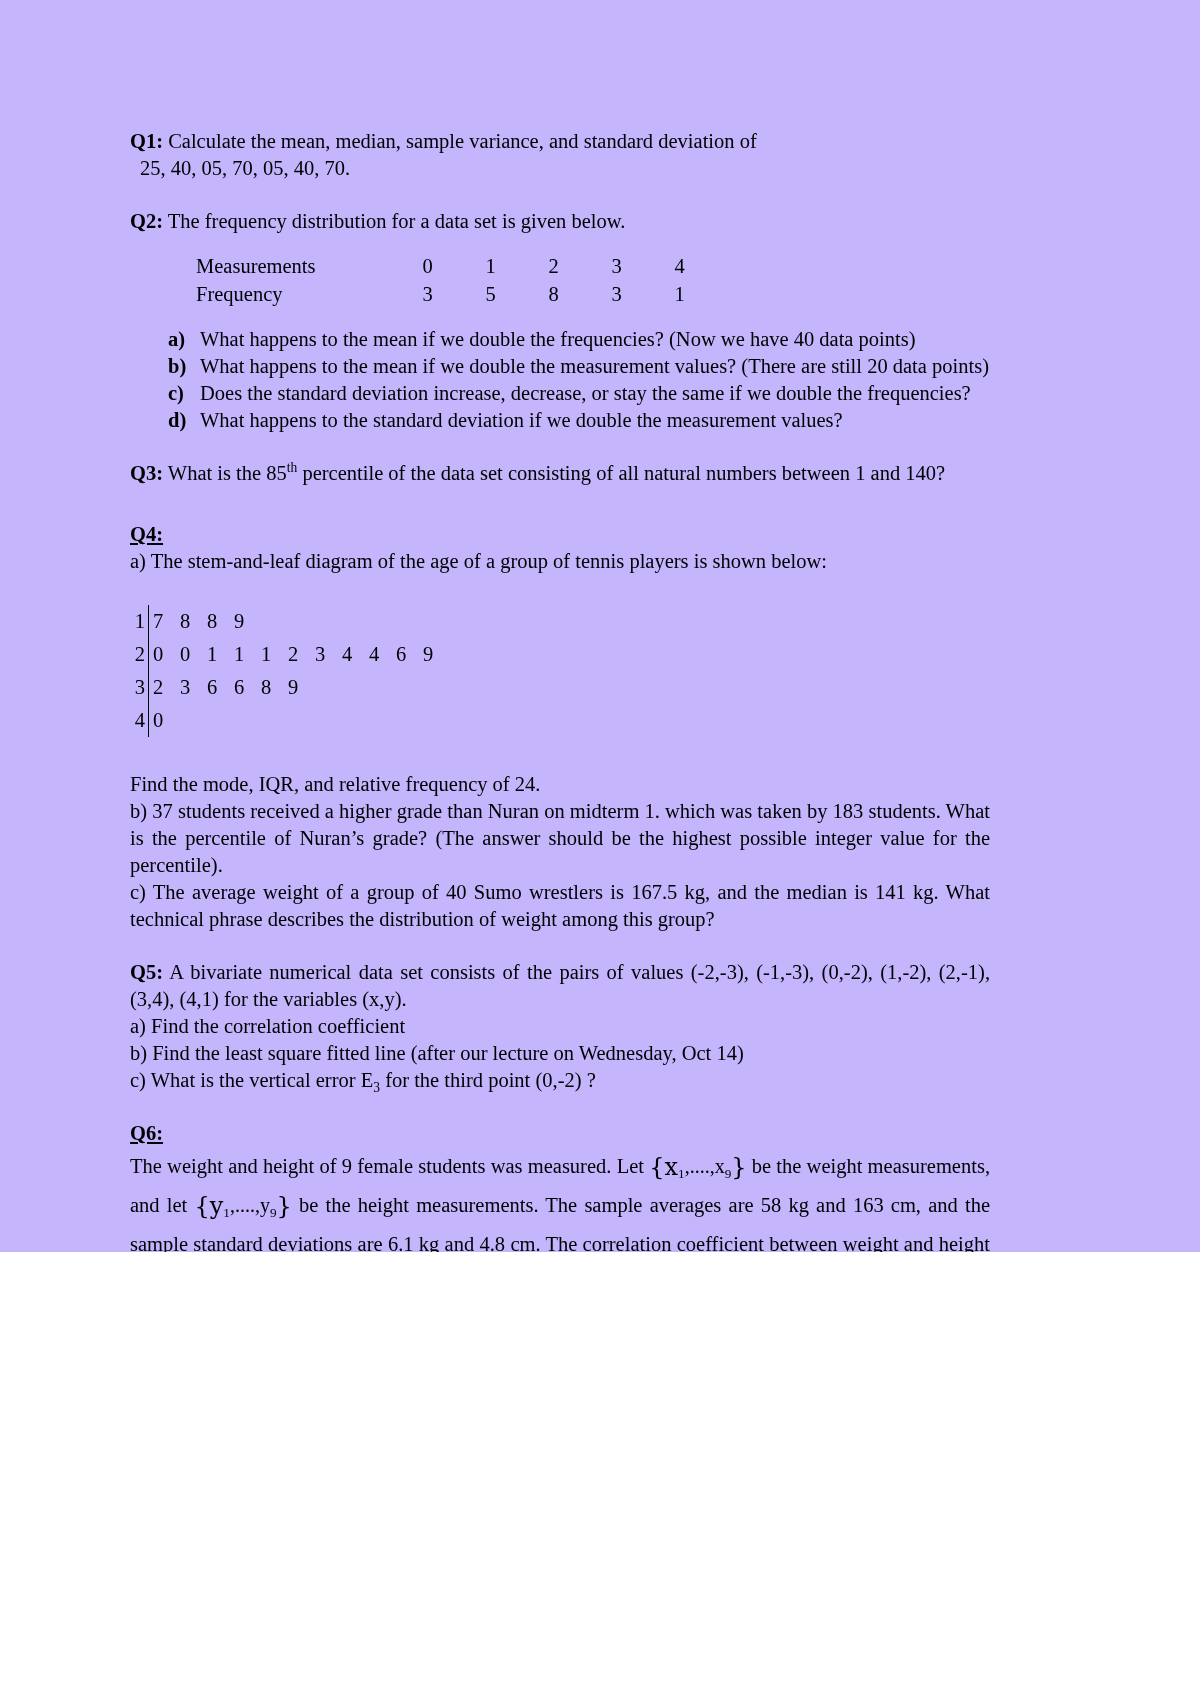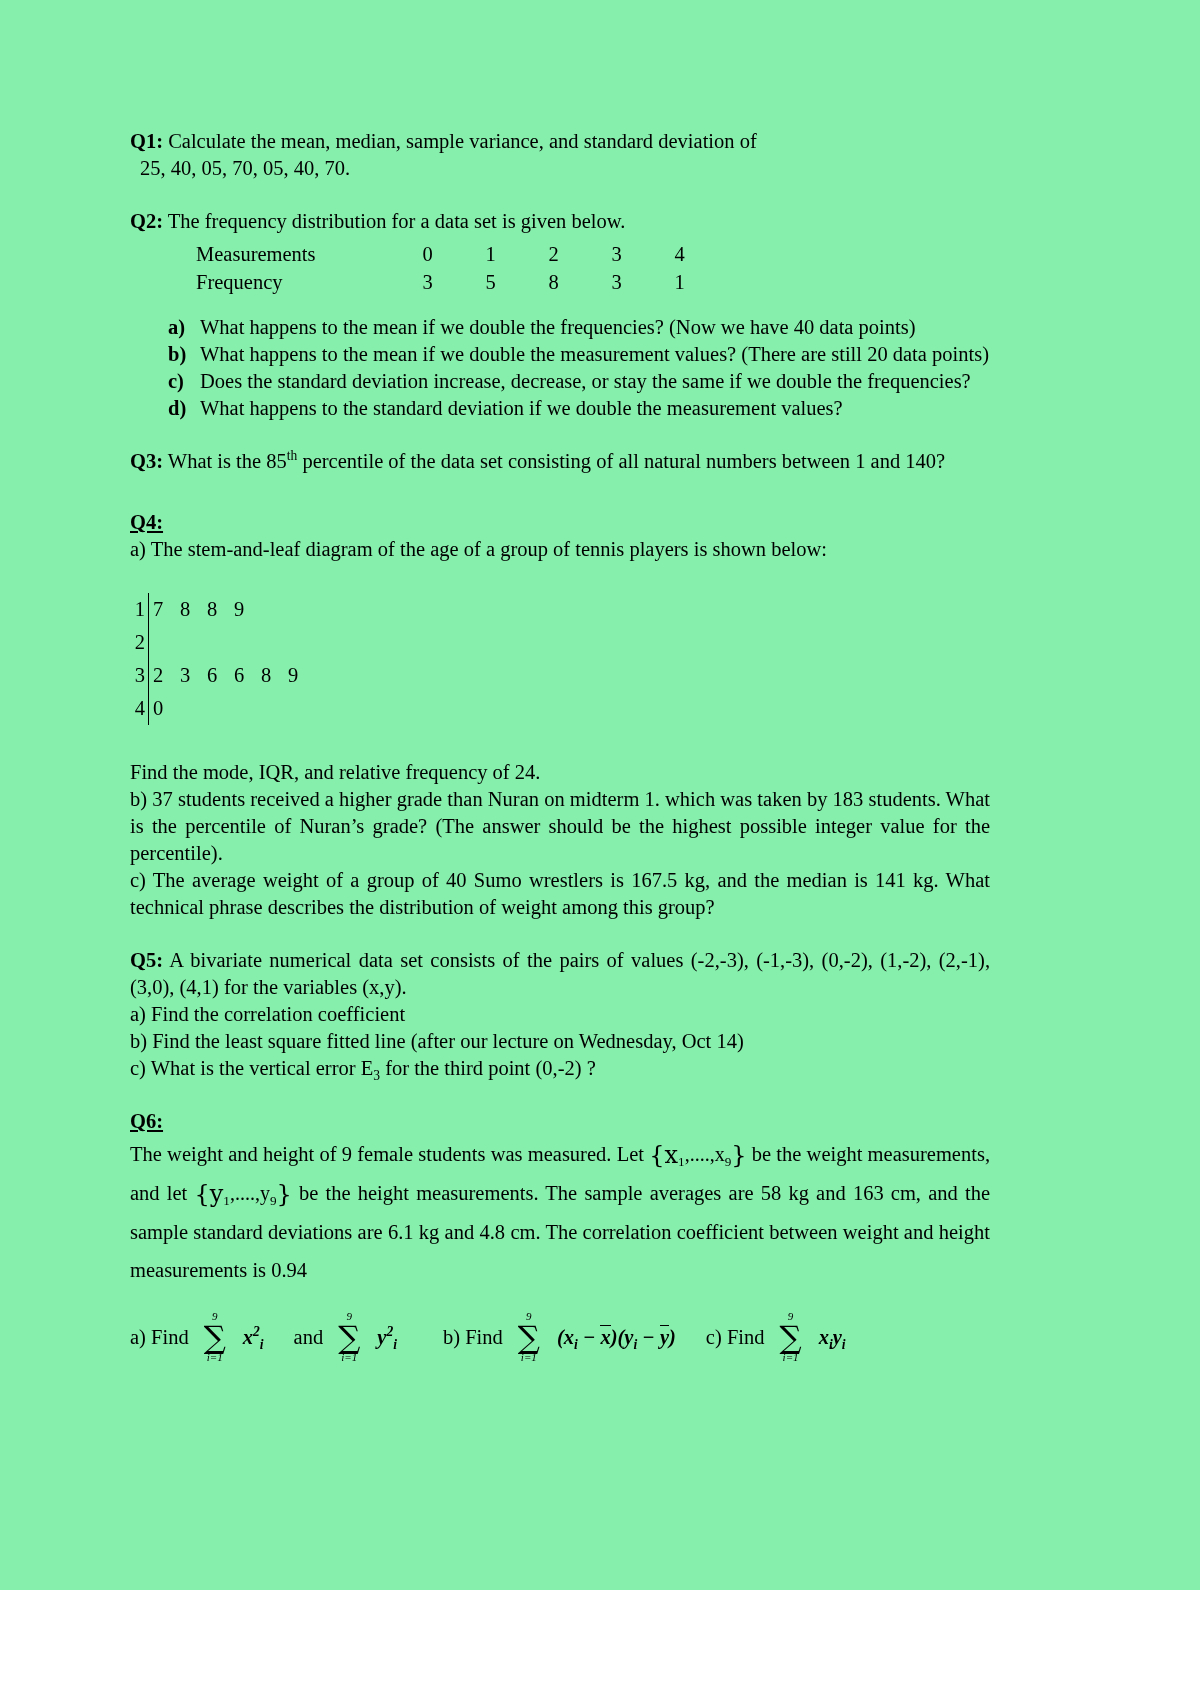--- a/index.html
+++ b/index.html
@@ -7,23 +7,23 @@
     padding: 0;
     background: #ffffff;
   }
   body {
     font-family: "Liberation Serif", "DejaVu Serif", serif;
     color: #000000;
   }
   .page {
     position: relative;
     width: 1200px;
-    height: 1590px;
+    height: 1252px;
     margin: 0 auto;
-    background: #86efac;
+    background: #c4b5fd;
     overflow: hidden;
   }
   .content {
     position: absolute;
     left: 130px;
     top: 128px;
     width: 860px;
   }
   .q-block { margin: 0 0 0 0; }
   .line {
@@ -37,21 +37,21 @@
   .head-ul {
     font-weight: bold;
     text-decoration: underline;
   }
   .spacer-md { height: 26px; }
   .spacer-lg { height: 34px; }
   .indent-1 { padding-left: 10px; }
 
   
   .freq-table {
-    margin-top: 6px;
+    margin-top: 18px;
     margin-left: 66px;
     border-collapse: collapse;
     font-size: 20.5px;
     line-height: 26px;
   }
   .freq-table td {
     padding: 0 0 2px 0;
     vertical-align: top;
     white-space: nowrap;
   }
@@ -236,20 +236,23 @@
         <div class="sl-row">
           <div class="sl-stem">1</div>
           <div class="sl-bar"></div>
           <div class="sl-leaves">
             <span>7</span><span>8</span><span>8</span><span>9</span>
           </div>
         </div>
         <div class="sl-row">
           <div class="sl-stem">2</div>
           <div class="sl-bar"></div>
+          <div class="sl-leaves">
+            <span>0</span><span>0</span><span>1</span><span>1</span><span>1</span><span>2</span><span>3</span><span>4</span><span>4</span><span>6</span><span>9</span>
+          </div>
         </div>
         <div class="sl-row">
           <div class="sl-stem">3</div>
           <div class="sl-bar"></div>
           <div class="sl-leaves">
             <span>2</span><span>3</span><span>6</span><span>6</span><span>8</span><span>9</span>
           </div>
         </div>
         <div class="sl-row">
           <div class="sl-stem">4</div>
@@ -265,21 +268,21 @@
       <div class="line">Find the mode, IQR, and relative frequency of 24.</div>
       <div class="line just">b) 37 students received a higher grade than Nuran on midterm 1. which was taken by 183 students. What is the percentile of Nuran’s grade? (The answer should be the highest possible integer value for the percentile).</div>
       <div class="line just">c) The average weight of a group of 40 Sumo wrestlers is 167.5 kg, and the median is 141 kg. What technical phrase describes the distribution of weight among this group?</div>
     </div>
 
     <div class="spacer-md"></div>
 
     <div class="q-block">
       <div class="line just">
         <span class="bold">Q5:</span>
-        <span>A bivariate numerical data set consists of the pairs of values (-2,-3), (-1,-3), (0,-2), (1,-2), (2,-1), (3,0), (4,1) for the variables (x,y).</span>
+        <span>A bivariate numerical data set consists of the pairs of values (-2,-3), (-1,-3), (0,-2), (1,-2), (2,-1), (3,4), (4,1) for the variables (x,y).</span>
       </div>
       <div class="line">a) Find the correlation coefficient</div>
       <div class="line">
         <span>b) Find the least square fitted line (</span><span class="ul">after our lecture on Wednesday, Oct 14</span><span>)</span>
       </div>
       <div class="line">
         <span>c) What is the vertical error E</span><sub class="sm">3</sub><span> for the third point (0,-2) ?</span>
       </div>
     </div>
 

